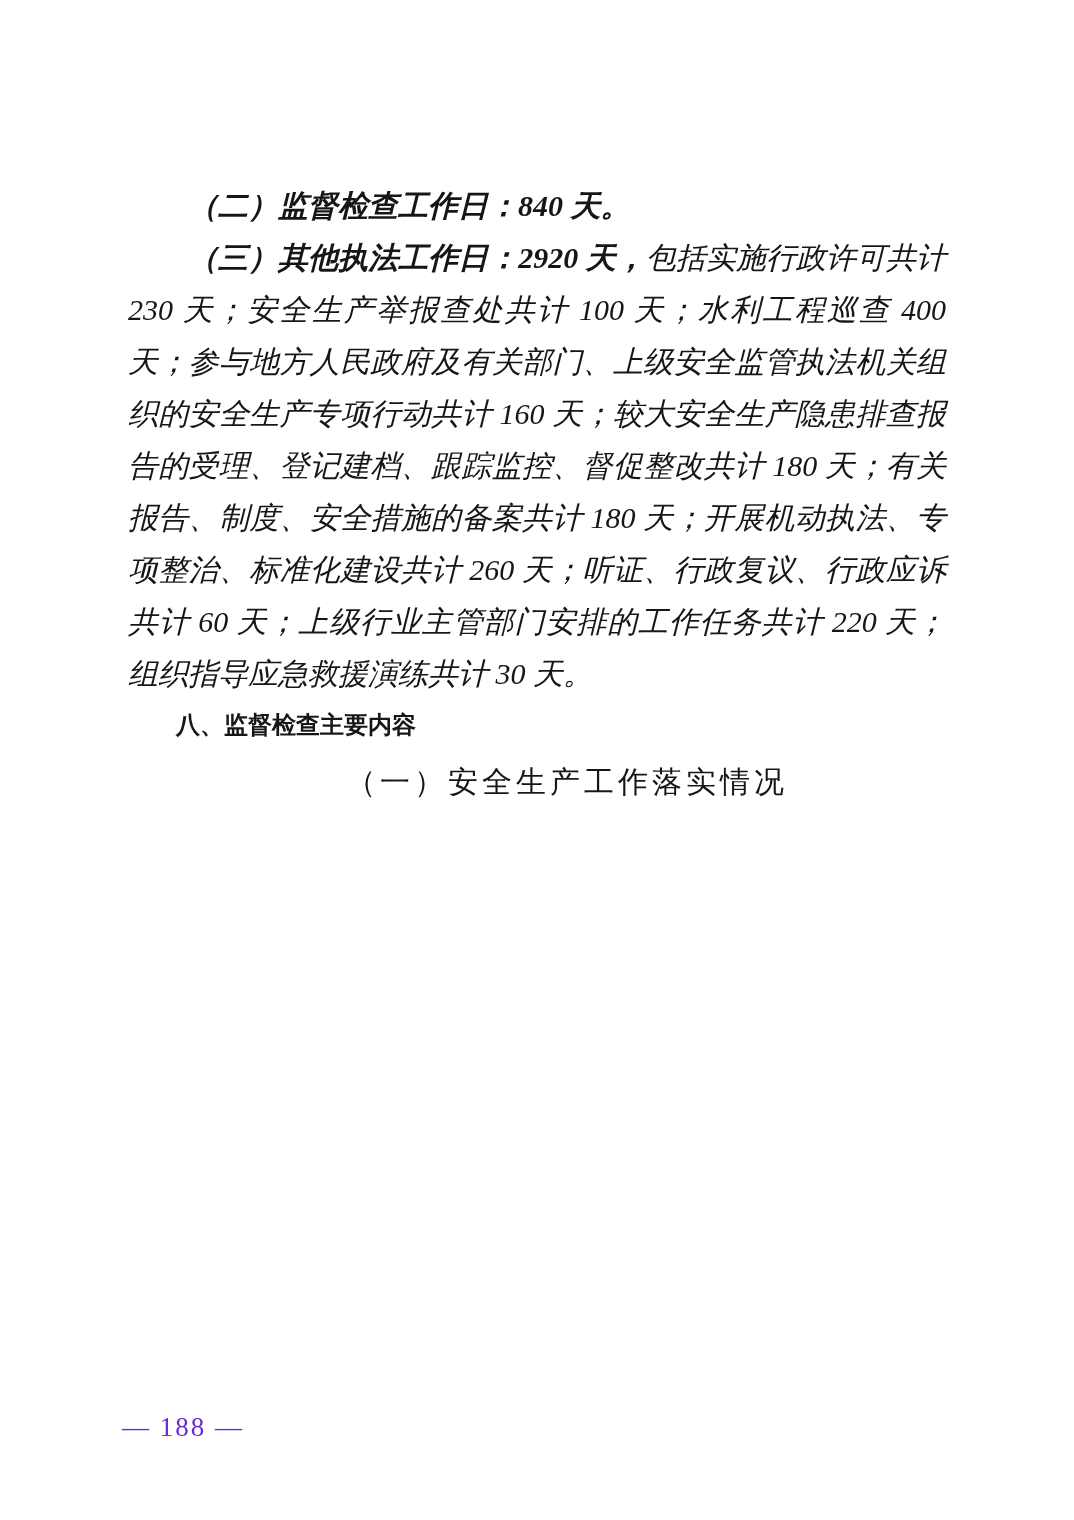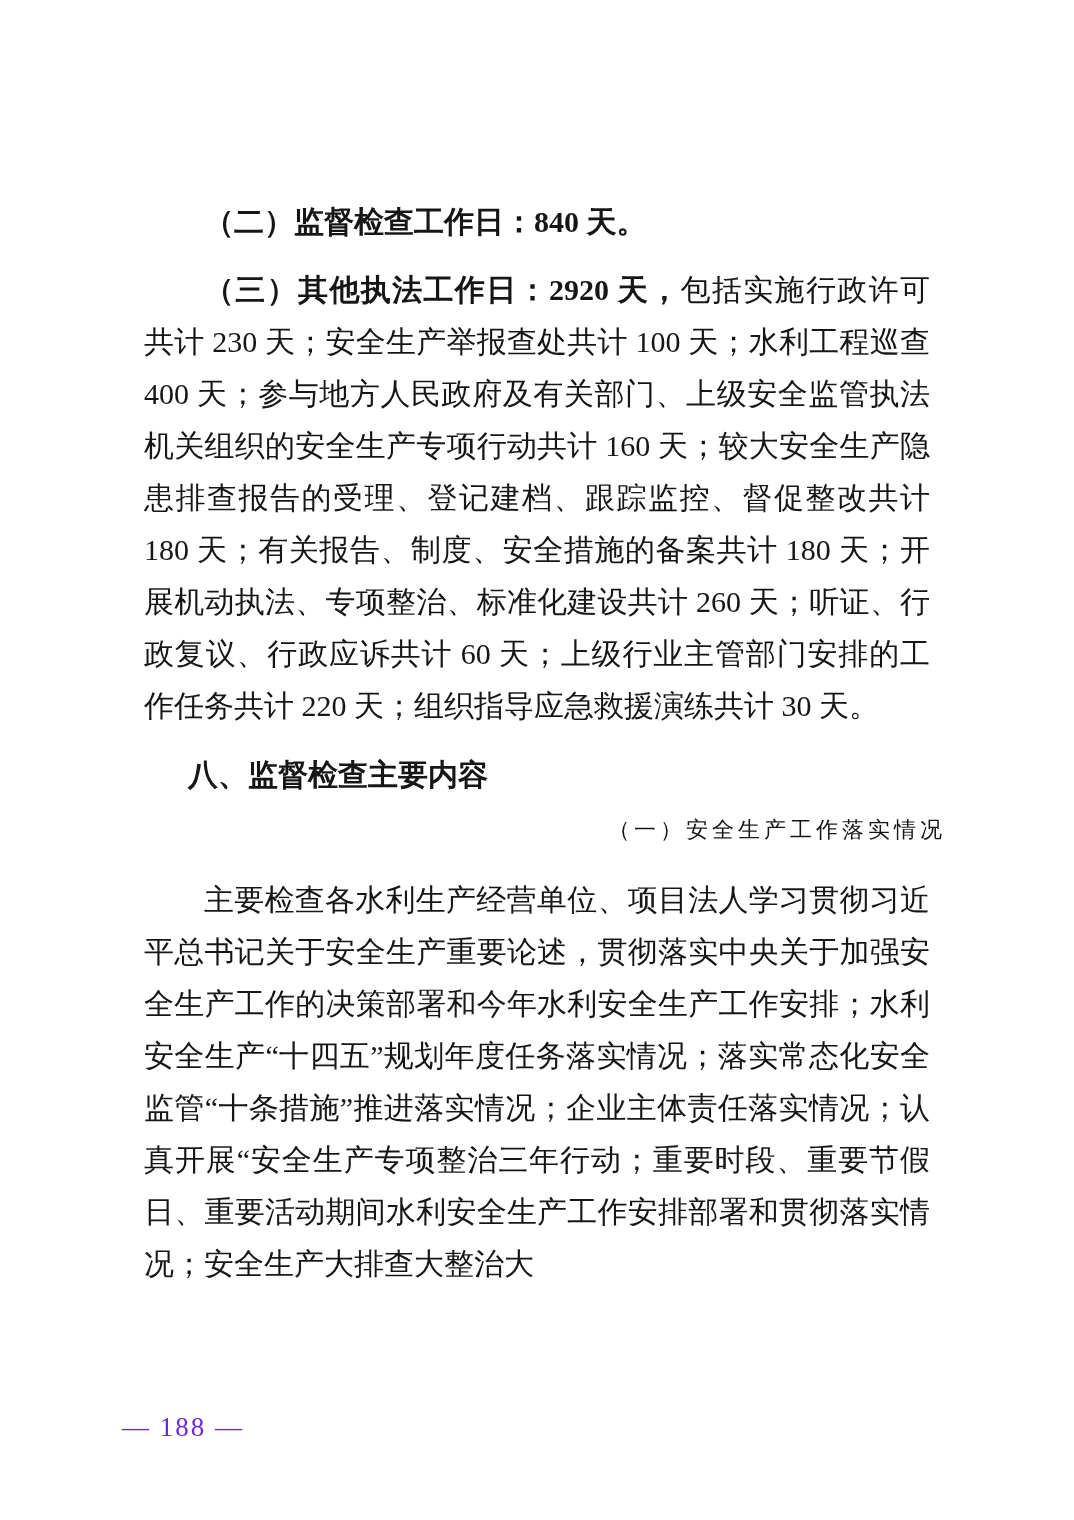--- a/index.html
+++ b/index.html
@@ -19,44 +19,45 @@
     position: absolute;
     left: 128px;
     top: 180px;
     width: 818px;
     font-family: "Liberation Serif", serif;
     font-size: 30px;
     line-height: 52px;
     text-align: justify;
   }
   .para {
-    margin: 16px;
+    margin: 0;
     text-indent: 2em;
+    font-style: italic;
   }
   .lead {
     font-weight: bold;
   }
   .heading {
     margin: 0;
     text-indent: 2em;
-    font-family: Liberation Serif, serif;
+    font-family: Liberation Mono, monospace;
     font-weight: bold;
-    font-size: 30px;
+    font-size: 24px;
     line-height: 54px;
     text-align: left;
   }
   .subheading {
     margin: 0;
     text-indent: 2em;
     font-family: "Liberation Serif", serif;
     font-weight: normal;
-    font-size: 22px;
+    font-size: 30px;
     line-height: 56px;
     letter-spacing: 4px;
-    text-align: right;
+    text-align: center;
   }
   .page-footer {
     position: absolute;
     left: 122px;
     top: 1412px;
     font-family: "Liberation Serif", serif;
     font-size: 27px;
     color: #6d28d9;
     letter-spacing: 2px;
   }
@@ -69,20 +70,19 @@
 
     <p class="para"><b class="lead">（二）监督检查工作日：840 天。</b><span></span></p>
 
     <p class="para"><b class="lead">（三）其他执法工作日：2920 天，</b><span>包括实施行政许可共计 230 天；安全生产举报查处共计 100 天；水利工程巡查 400 天；参与地方人民政府及有关部门、上级安全监管执法机关组织的安全生产专项行动共计 160 天；较大安全生产隐患排查报告的受理、登记建档、跟踪监控、督促整改共计 180 天；有关报告、制度、安全措施的备案共计 180 天；开展机动执法、专项整治、标准化建设共计 260 天；听证、行政复议、行政应诉共计 60 天；上级行业主管部门安排的工作任务共计 220 天；组织指导应急救援演练共计 30 天。</span></p>
 
 
     <h2 class="heading">八、监督检查主要内容</h2>
 
     <h3 class="subheading">（一）安全生产工作落实情况</h3>
 
-    <p class="para">主要检查各水利生产经营单位、项目法人学习贯彻习近平总书记关于安全生产重要论述，贯彻落实中央关于加强安全生产工作的决策部署和今年水利安全生产工作安排；水利安全生产“十四五”规划年度任务落实情况；落实常态化安全监管“十条措施”推进落实情况；企业主体责任落实情况；认真开展“安全生产专项整治三年行动；重要时段、重要节假日、重要活动期间水利安全生产工作安排部署和贯彻落实情况；安全生产大排查大整治大</p>
 
   </main>
 
   <footer class="page-footer">
     <span>— 188 —</span>
   </footer>
 </div>
 
 </body></html>

